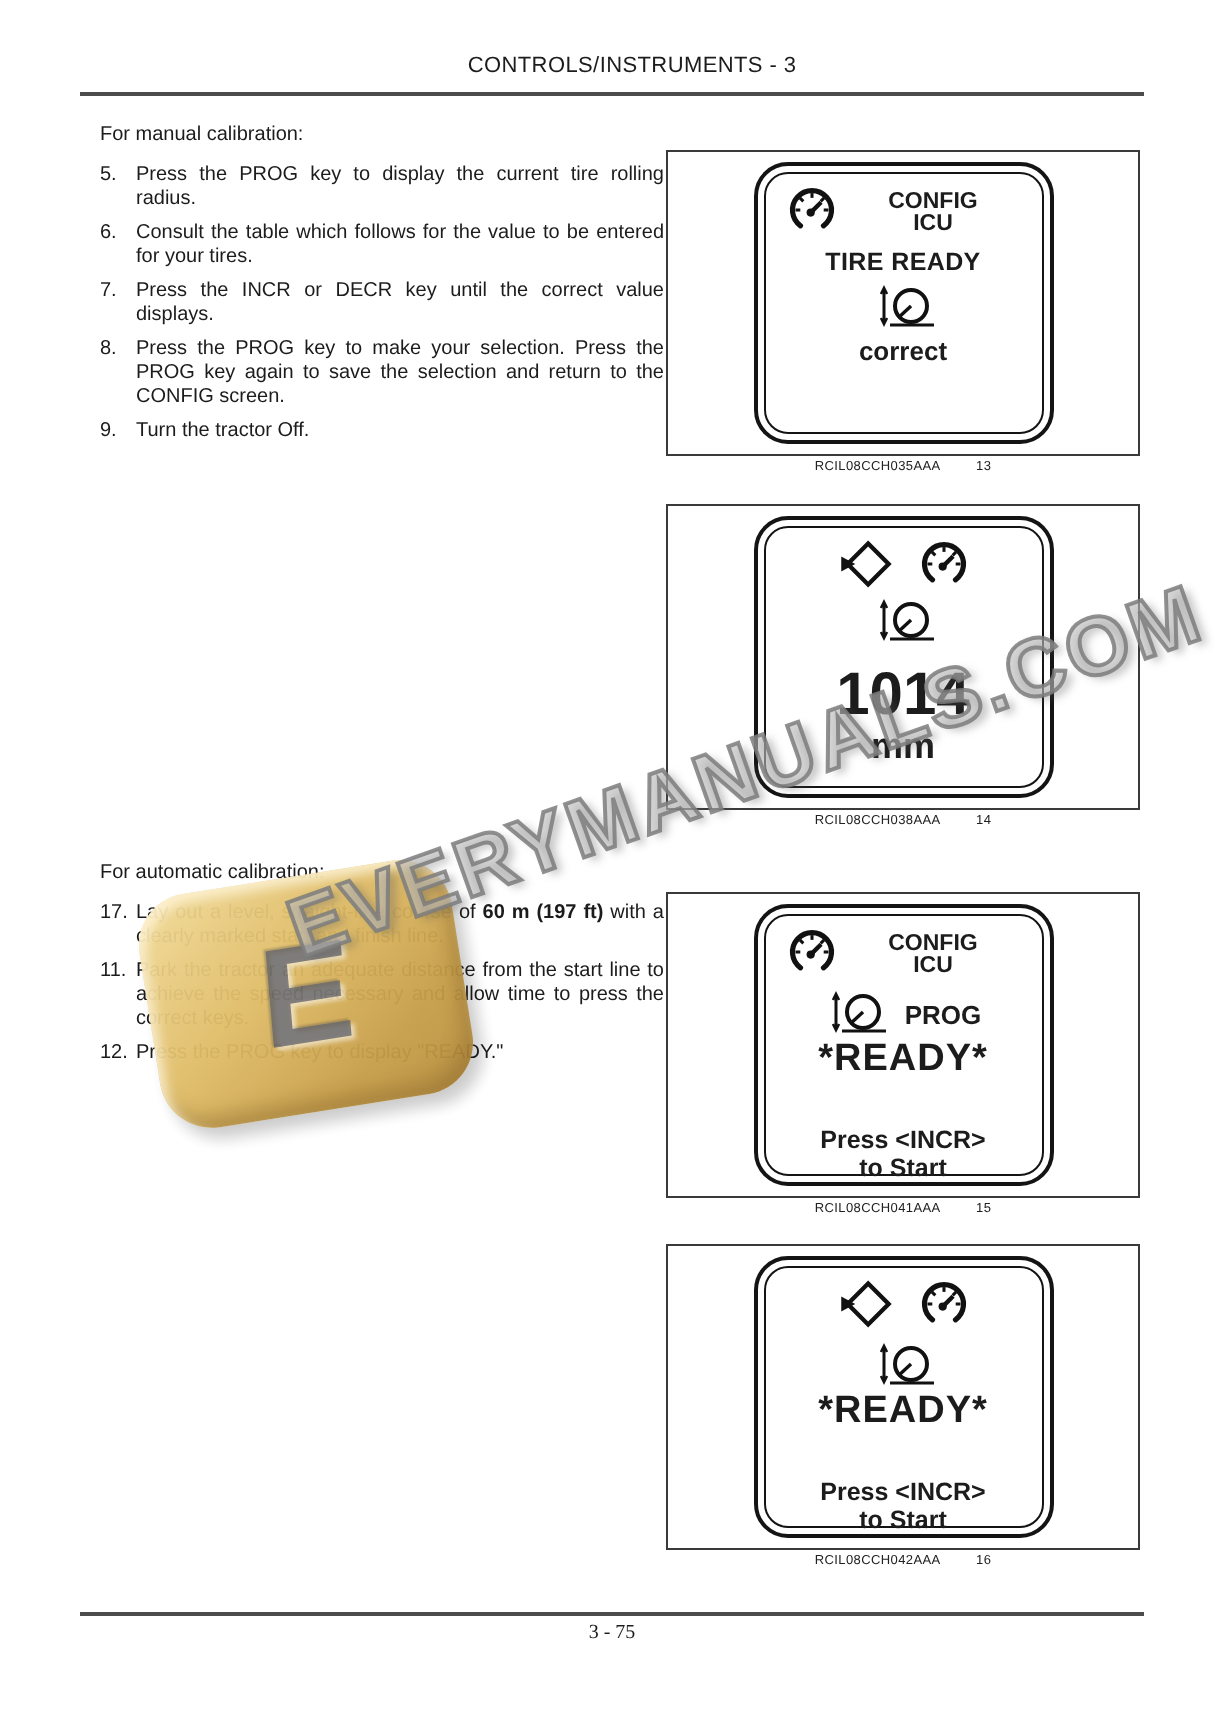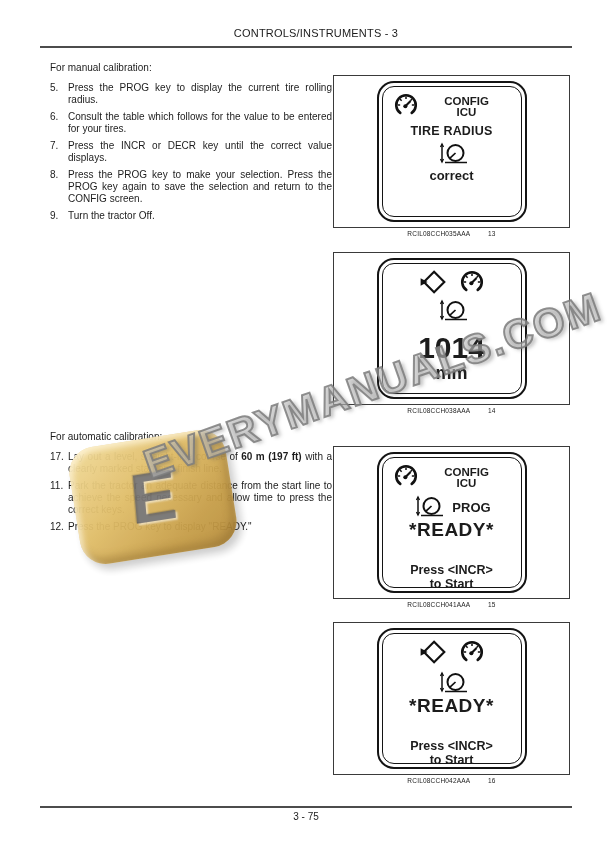--- a/index.html
+++ b/index.html
@@ -7,21 +7,21 @@
     position:relative; width:612px; height:864px; margin:0 auto;
     background:#ffffff; overflow:hidden;
     font-family:"Liberation Sans", sans-serif; color:#1c1c1c;
   }
   
   .header-title{position:absolute; top:27px; left:0; width:100%; text-align:center;
     font-size:11px; letter-spacing:0.2px;padding-left:10px;}
   .rule{position:absolute; left:40px; width:532px; border-top:2px solid #4c4c4c; height:0;}
   .rule-top{top:46px;}
   .rule-bottom{top:806px;}
-  .page-number{position:absolute; top:811px; left:0; width:100%; text-align:center; font-size:10px;}
+  .page-number{position:absolute; top:811px; left:0; width:100%; text-align:center; font-size:10px;font-family:Liberation Serif, serif;}
 
   
   .text-col{position:absolute; left:50px; width:282px; font-size:10px; line-height:12px;}
   .col-manual{top:62px;}
   .col-auto{top:431px;}
   .intro{margin:0 0 8px 0;}
   .step{display:flex; margin-bottom:5px;}
   .step-num{width:18px; flex:none;}
   .step-text{flex:1; text-align:justify;}
   .b{font-weight:bold;}
@@ -151,21 +151,21 @@
         <div class="screen-inner">
           <div class="scr-row row-config">
             <svg class="icon-svg" width="26" height="26">
                 <use href="#sym-gauge"></use>
               </svg>
             <div class="config-label">
               <div>CONFIG</div>
               <div>ICU</div>
             </div>
           </div>
-          <div class="scr-title">TIRE RADIUS</div>
+          <div class="scr-title">TIRE READY</div>
           <div class="scr-tire">
             <svg class="icon-svg" width="32" height="26">
                 <use href="#sym-tire"></use>
               </svg>
           </div>
           <div class="scr-unit">correct</div>
         </div>
       </div>
     </div>
     <div class="fig-caption">

